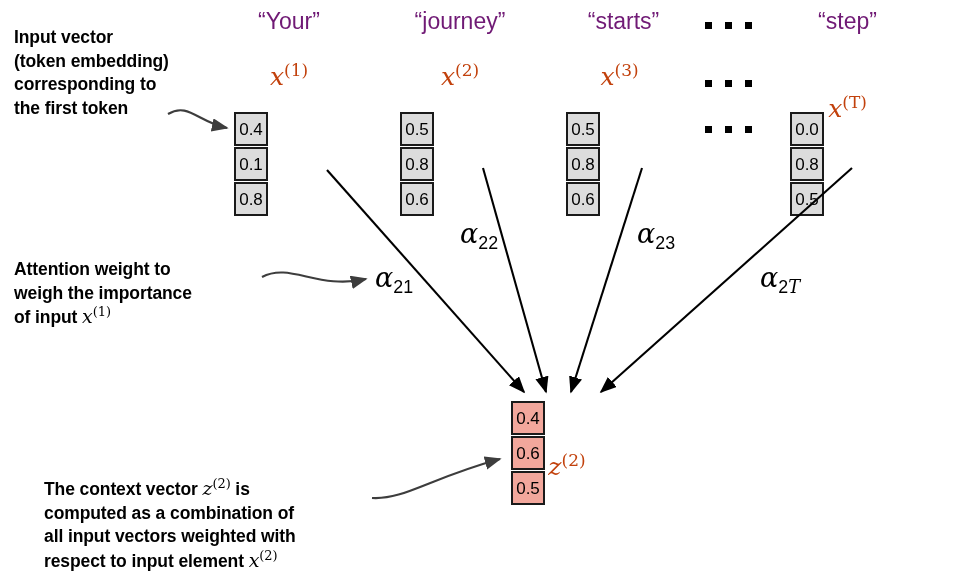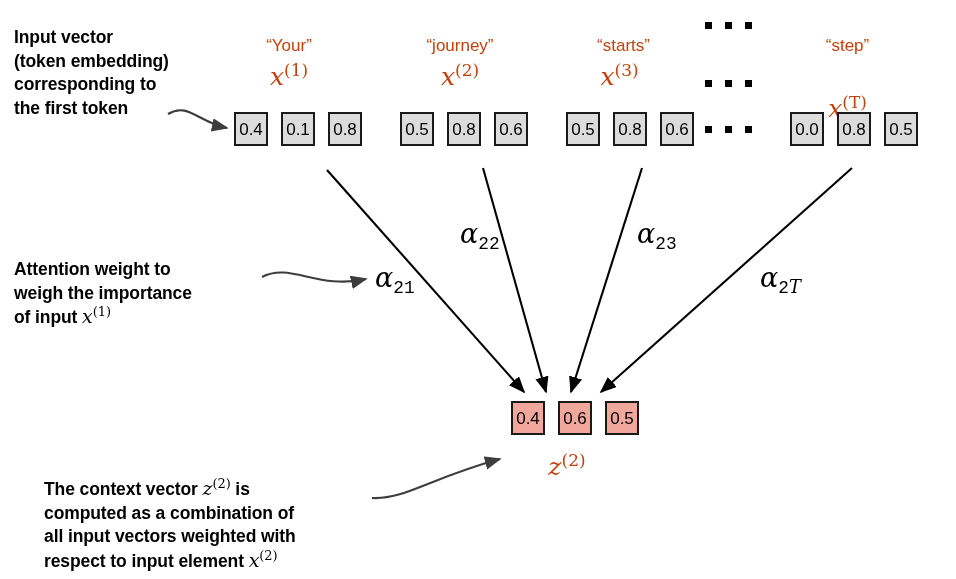--- a/index.html
+++ b/index.html
@@ -34,35 +34,34 @@
     font-style: italic;
   }
   .sup {
     font-family: "DejaVu Serif", "Liberation Serif", serif;
     font-style: normal;
     font-size: 0.72em;
     vertical-align: super;
     line-height: 0;
   }
   .sub {
-    font-family: Liberation Mono, monospace;
+    font-family: Liberation Sans, sans-serif;
     font-style: normal;
     font-size: 0.70em;
     vertical-align: sub;
     line-height: 0;
   }
 
   
   .token-word {
     font-family: "Liberation Sans", sans-serif;
-    font-size: 17px;
-    color: #c2410c;
+    font-size: 23px;
+    color: #701a75;
     text-align: center;
     white-space: nowrap;
-    margin-top: 28px;
   }
 
   
   .vec-sym {
     font-family: "DejaVu Serif", "Liberation Serif", serif;
     font-style: italic;
     font-size: 25px;
     color: #c2410c;
     text-align: center;
     white-space: nowrap;
@@ -88,21 +87,22 @@
     font-style: italic;
     vertical-align: sub;
     line-height: 0;
     font-family: "DejaVu Serif", "Liberation Serif", serif;
   }
 
   
   .vec-row {
     position: absolute;
     display: flex;
-    gap: 13px;
+    gap: 1px;
+    flex-direction: column;
   }
   .cell {
     width: 34px;
     height: 34px;
     border: 2px solid #1a1a1a;
     box-sizing: border-box;
     display: flex;
     align-items: center;
     justify-content: center;
     font-family: "Liberation Sans", sans-serif;

